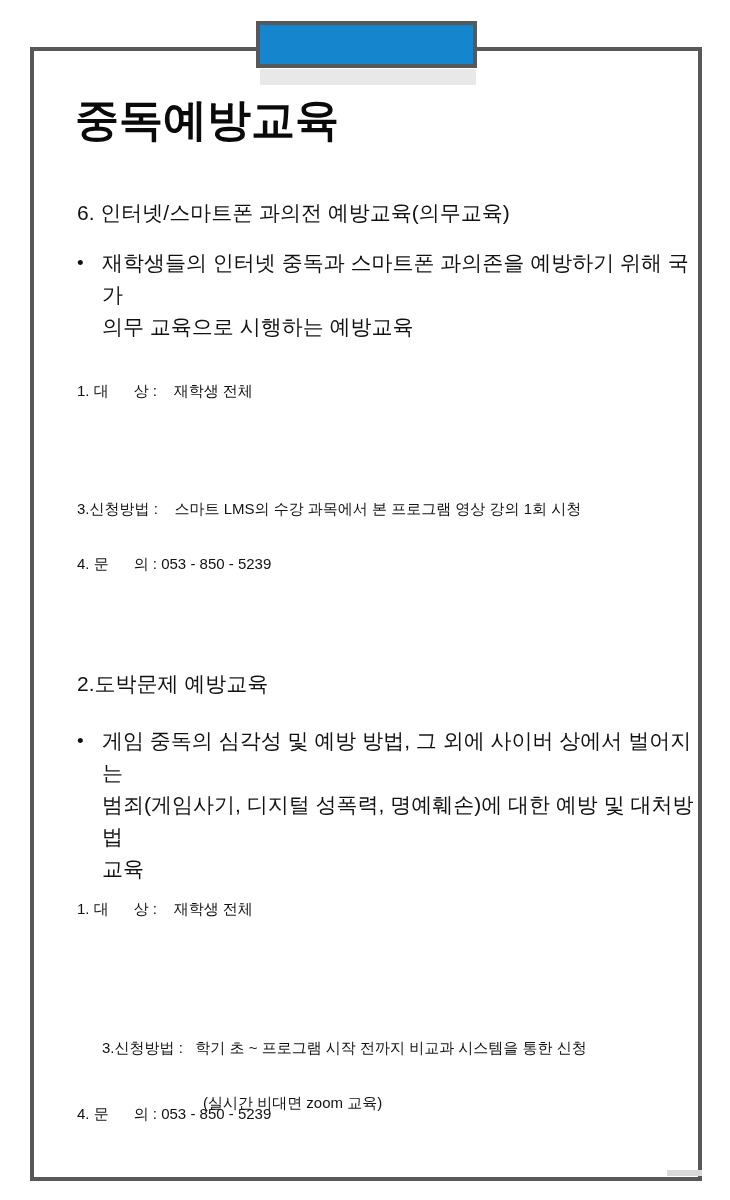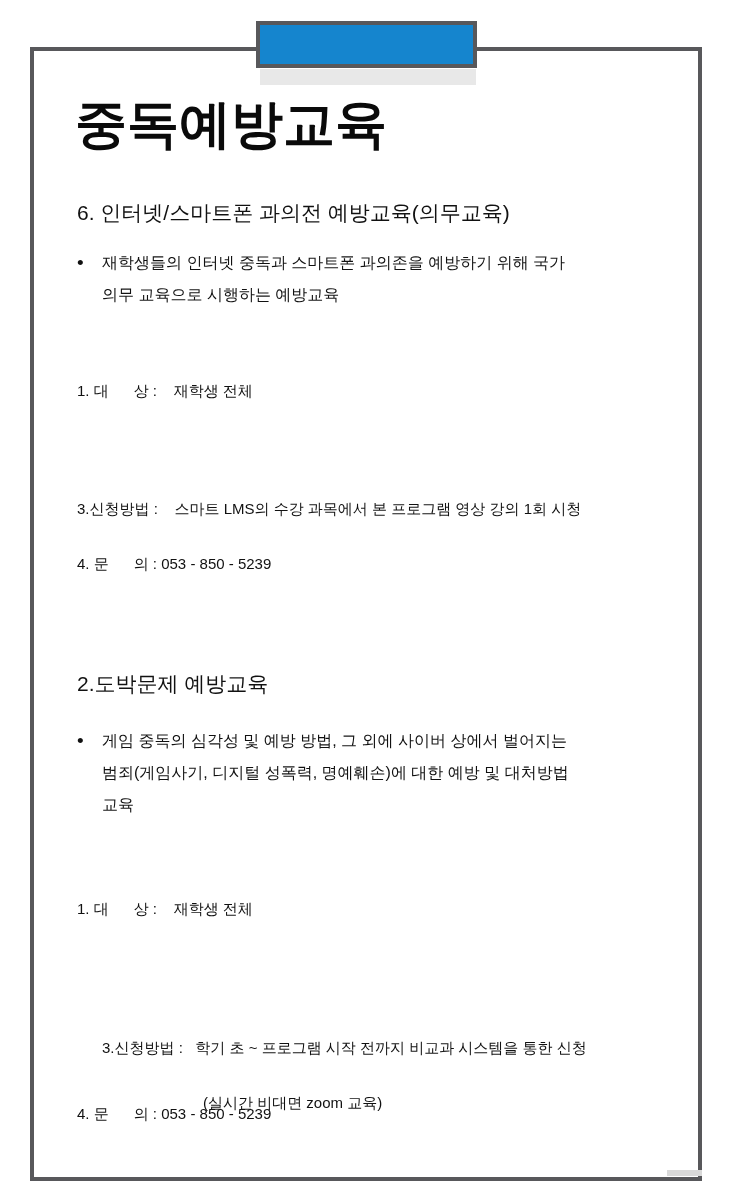--- a/index.html
+++ b/index.html
@@ -44,21 +44,21 @@
   }
   .panel > * { position: absolute; }
   .corner-shadow {
     left: 633px; top: 1119px;
     width: 35px; height: 6px;
     background: #d9d9d9;
   }
   .page-title {
     left: 41px; top: 44px;
     margin: 0;
-    font-size: 52px;
+    font-size: 44px;
     line-height: 1.15;
     font-weight: 900;
     letter-spacing: 0px;
     color: #0a0a0a;
     white-space: pre;
   }
   .sec-heading {
     left: 43px;
     font-size: 21px;
     line-height: 26px;
@@ -75,21 +75,21 @@
   .s1-bullet { top: 196px; }
   .s2-bullet { top: 674px; }
   .bullet .dot {
     width: 25px;
     flex: 0 0 25px;
     font-size: 19px;
     line-height: 32px;
   }
   .bullet .btext {
     width: 600px;
-    font-size: 16px;
+    font-size: 21px;
     line-height: 32px;
     white-space: pre-wrap;
   }
   .row {
     left: 43px;
     font-size: 15px;
     line-height: 24px;
     white-space: pre;
   }
   .s1-r0 { top: 328px; }

